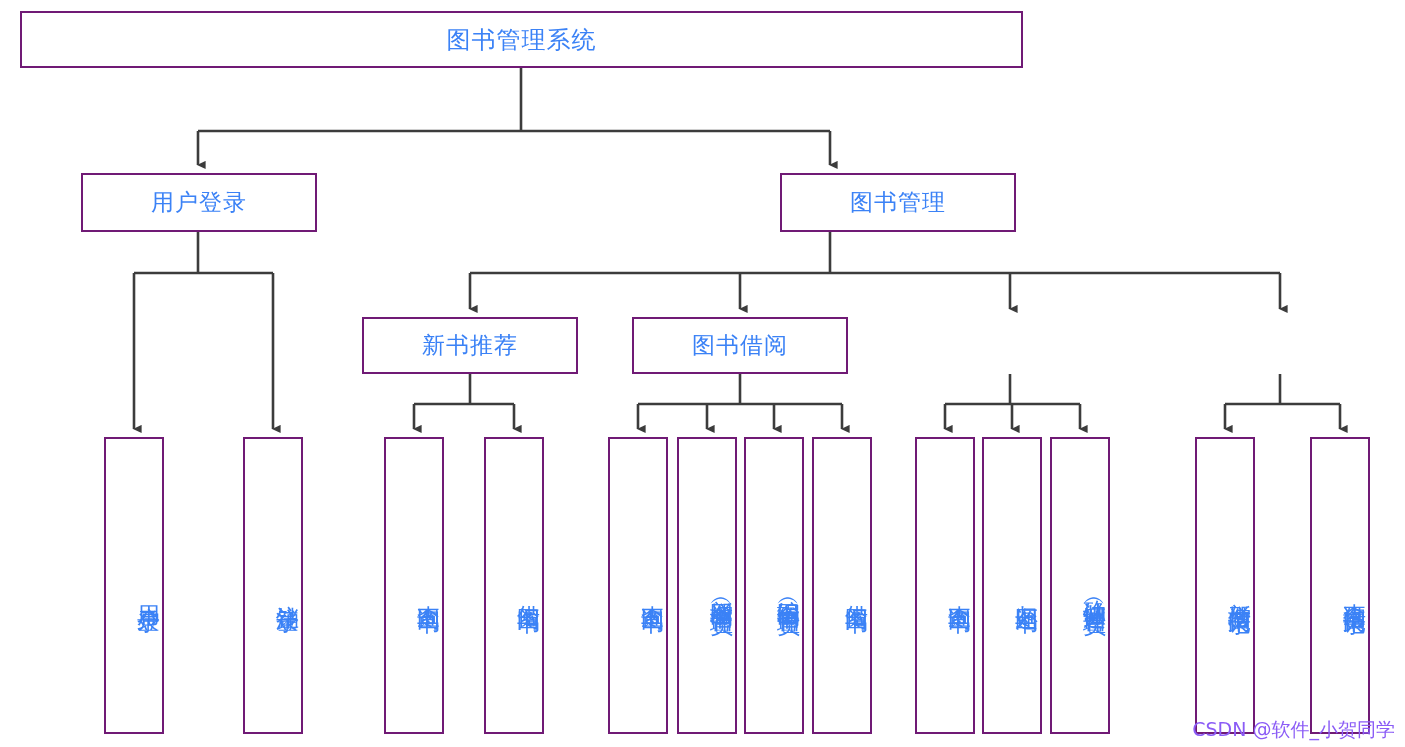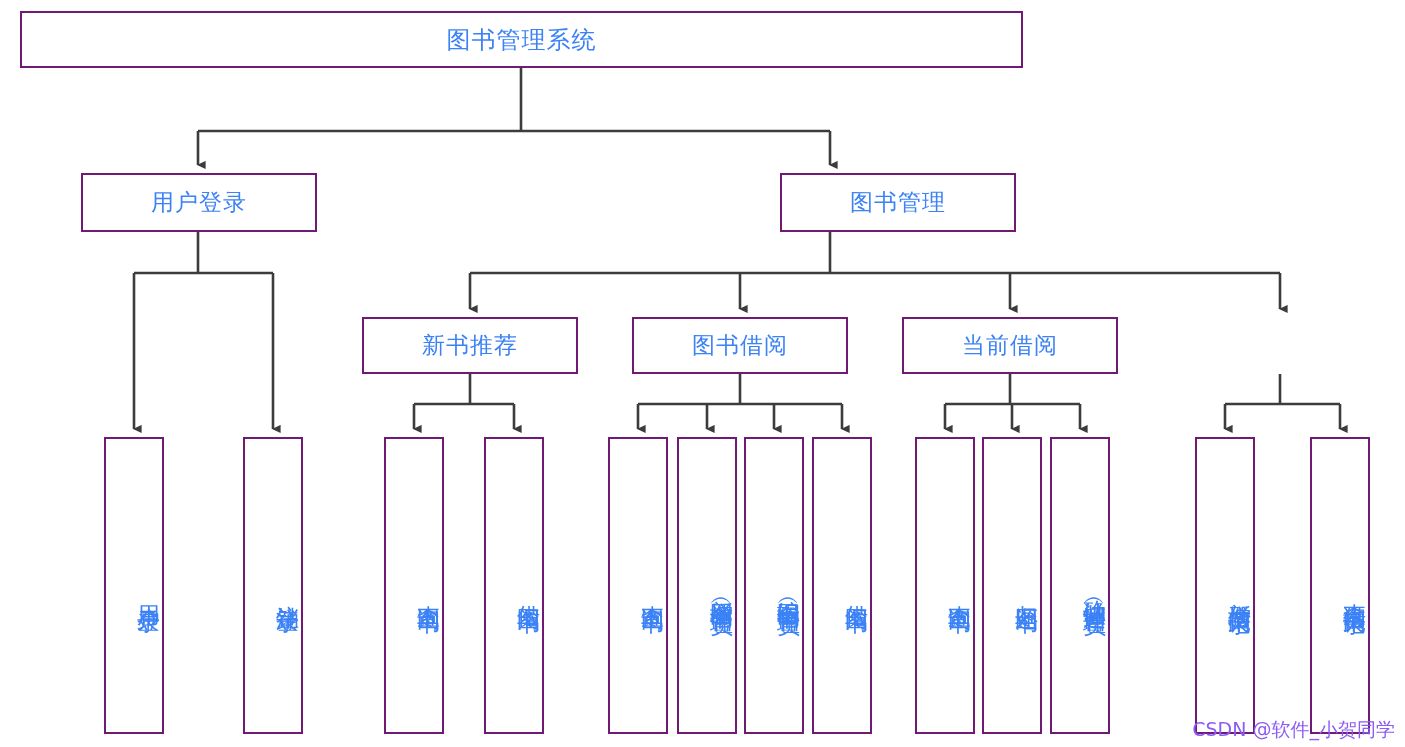--- a/index.html
+++ b/index.html
@@ -107,21 +107,20 @@
     </g>
   </svg>
 
   <div class="node h root" style="left:20px;top:11px;width:1003px;height:57px;">图书管理系统</div>
 
   <div class="node h" style="left:81px;top:173px;width:236px;height:59px;">用户登录</div>
   <div class="node h" style="left:756px;top:173px;width:236px;height:59px;margin-left:24px;">图书管理</div>
 
   <div class="node h" style="left:632px;top:317px;width:216px;height:57px;">图书借阅</div>
   <div class="node h" style="left:362px;top:317px;width:216px;height:57px;">新书推荐</div>
-  <div class="node h" style="left:902px;top:317px;width:216px;height:57px;">当前借阅</div>
 
   <div class="node v" style="left:104px;top:437px;width:60px;height:297px;">
     <span class="vtext">用户登录</span>
   </div>
   <div class="node v" style="left:243px;top:437px;width:60px;height:297px;">
     <span class="vtext">注销登录</span>
   </div>
 
   <div class="node v" style="left:384px;top:437px;width:60px;height:297px;">
     <span class="vtext">查询图书</span>

